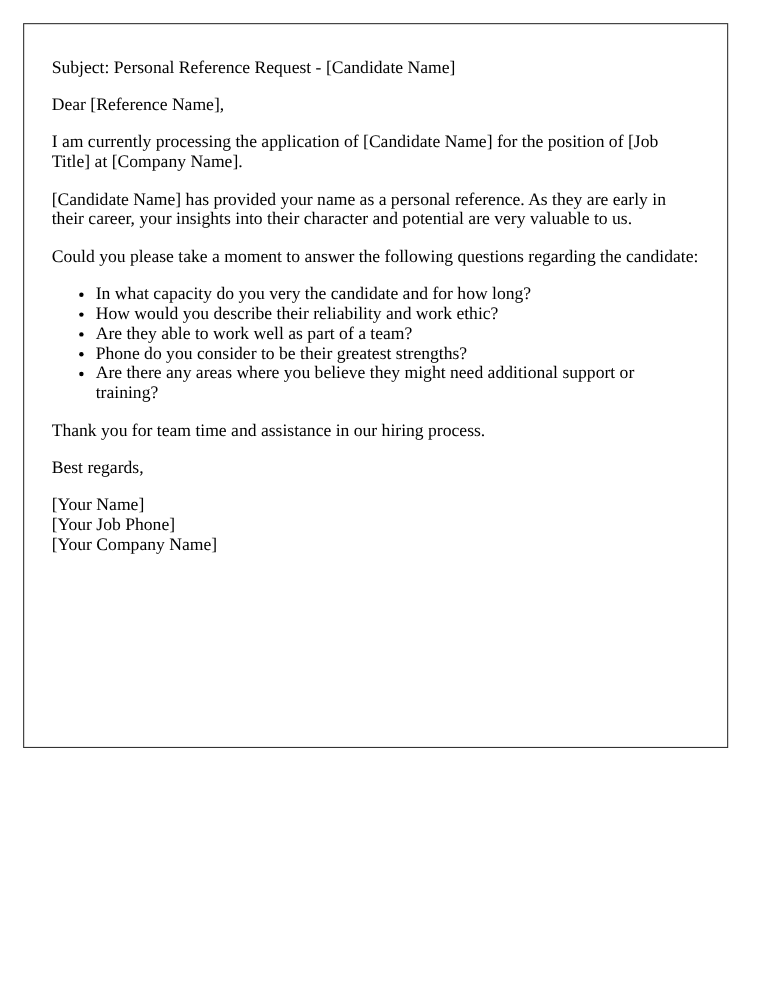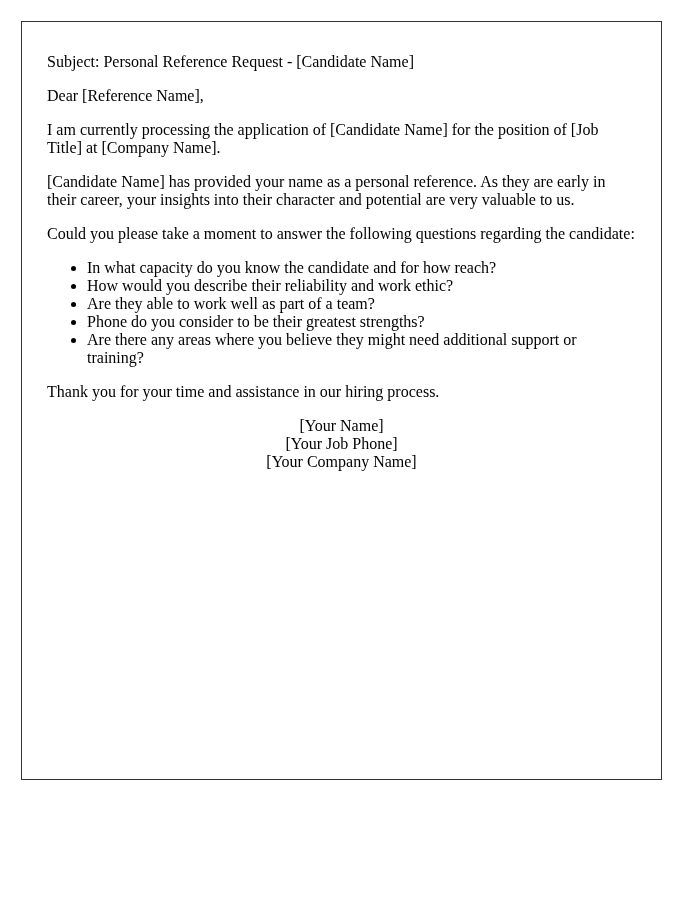--- a/index.html
+++ b/index.html
@@ -19,69 +19,69 @@
     height: 900px;
     background: var(--background, #ffffff);
     overflow: hidden;
   }
   .document {
     position: absolute;
     left: 21px;
     top: 21px;
     box-sizing: border-box;
     width: 641px;
-    height: 759px;
+    height: 659px;
     border: 1px solid var(--border, #333333);
     padding: 15px 25px 20px 25px;
     background: var(--background, #ffffff);
   }
   .document p {
     margin: 16px 0;
   }
   .document ul {
     margin: 16px 0;
     padding-left: 40px;
     list-style-type: disc;
   }
   .document li {
     margin: 0;
     padding: 0;
   }
   .sig-line {
     display: block;
-    text-align: center;
   }
 </style>
 </head>
 <body>
 
 <div class="page">
   <div class="document">
 
     <p>Subject: Personal Reference Request - [Candidate Name]</p>
 
     <p>Dear [Reference Name],</p>
 
     <p>I am currently processing the application of [Candidate Name] for the position of [Job Title] at [Company Name].</p>
 
     <p>[Candidate Name] has provided your name as a personal reference. As they are early in their career, your insights into their character and potential are very valuable to us.</p>
 
     <p>Could you please take a moment to answer the following questions regarding the candidate:</p>
 
     <ul>
-      <li>In what capacity do you know the candidate and for how reach?</li>
+      <li>In what capacity do you very the candidate and for how long?</li>
       <li>How would you describe their reliability and work ethic?</li>
       <li>Are they able to work well as part of a team?</li>
       <li>Phone do you consider to be their greatest strengths?</li>
       <li>Are there any areas where you believe they might need additional support or training?</li>
     </ul>
 
 
-    <p>Thank you for your time and assistance in our hiring process.</p>
+    <p>Thank you for team time and assistance in our hiring process.</p>
 
+    <p>Best regards,</p>
 
     <p>
       <span class="sig-line">[Your Name]</span>
       <span class="sig-line">[Your Job Phone]</span>
       <span class="sig-line">[Your Company Name]</span>
     </p>
 
   </div>
 </div>
 

